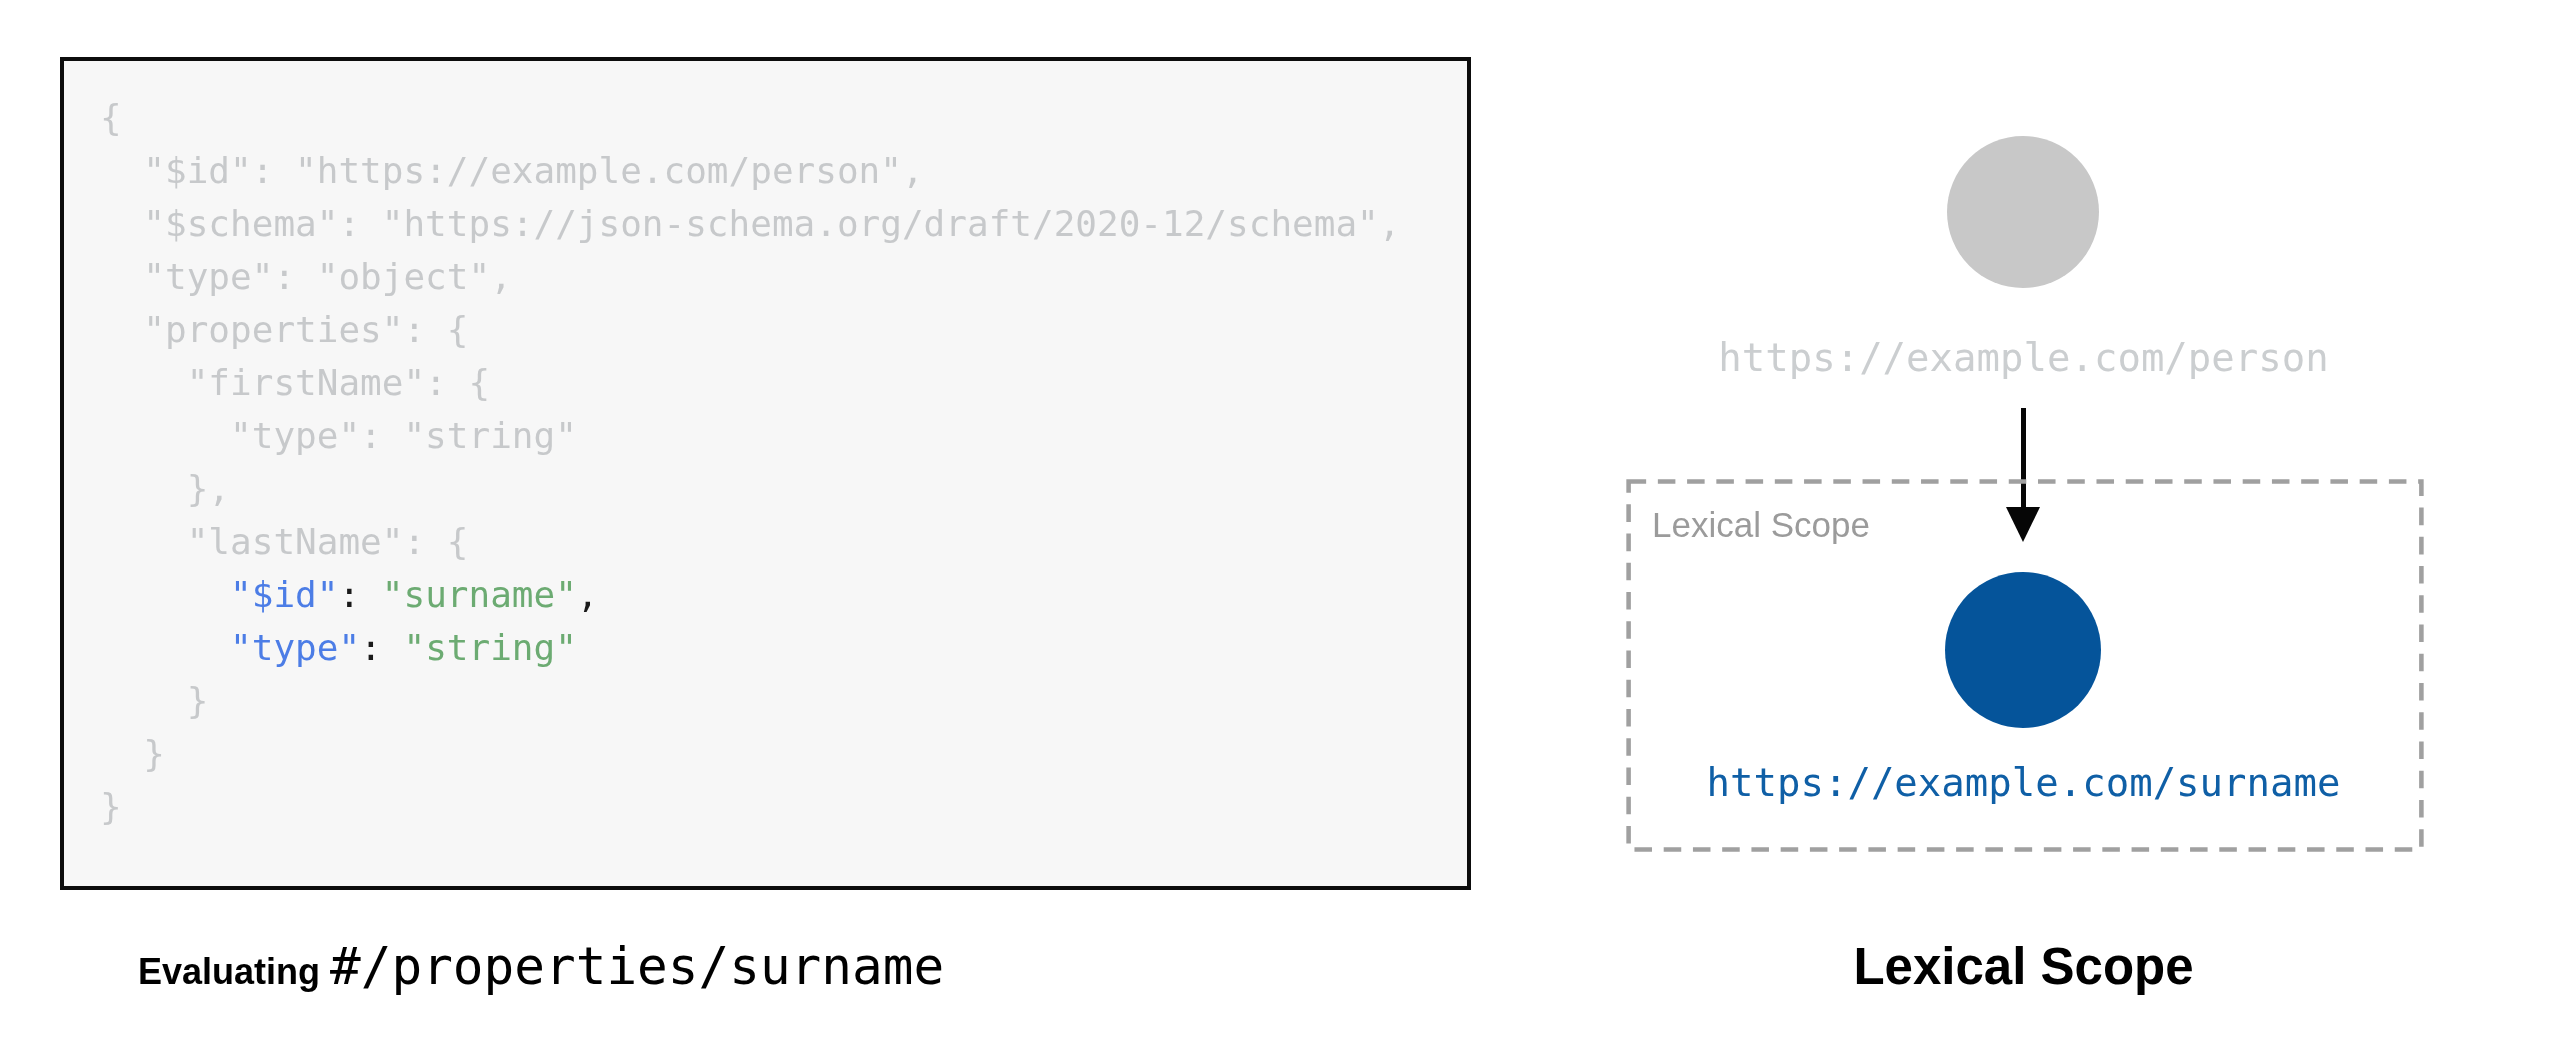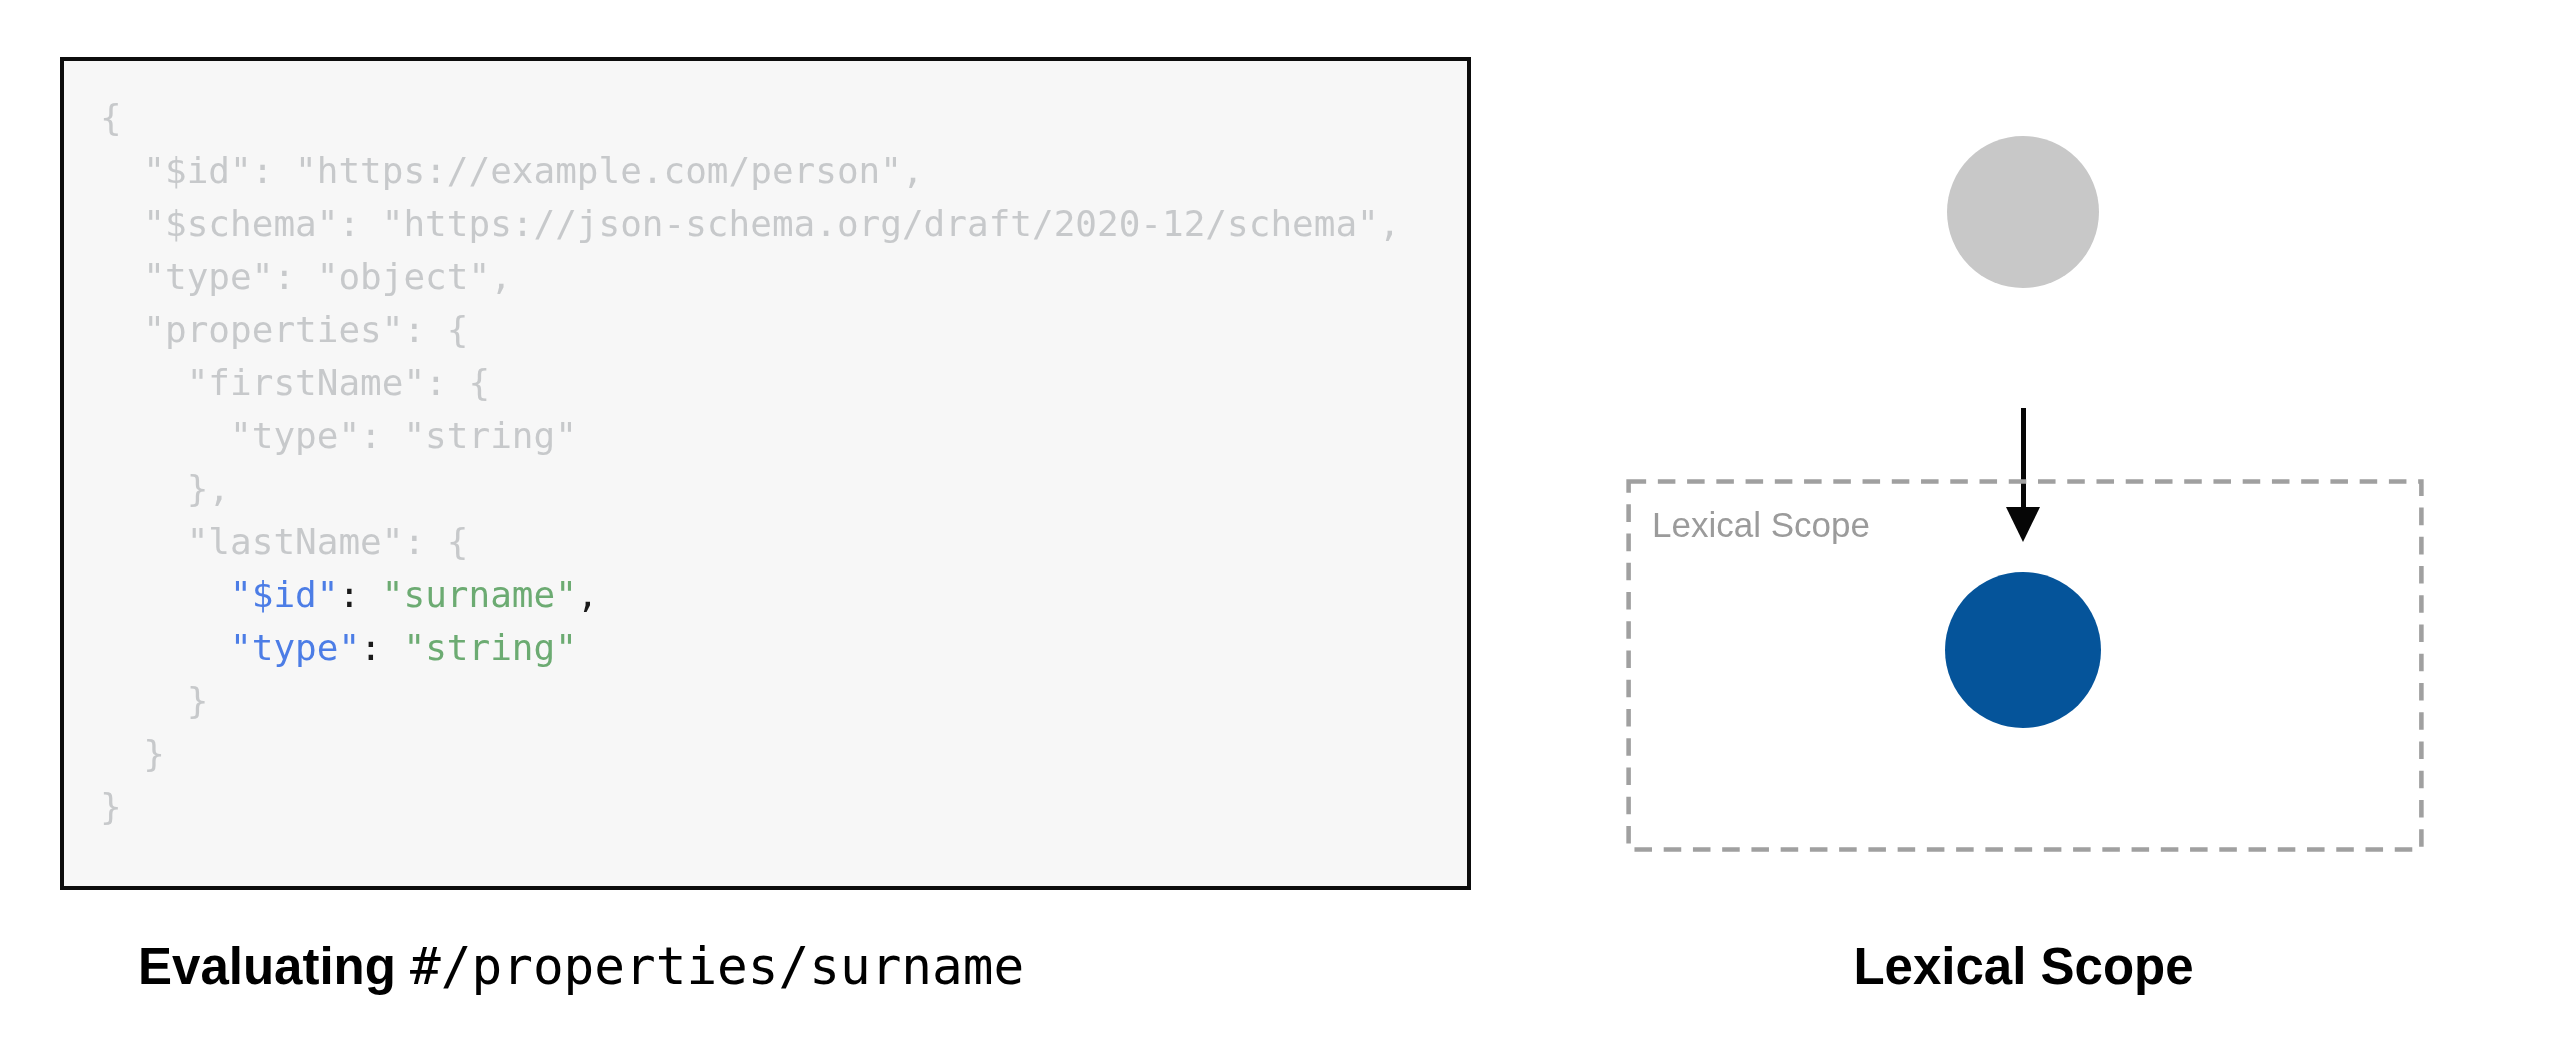--- a/index.html
+++ b/index.html
@@ -13,21 +13,21 @@
             font-family:"DejaVu Sans Mono","Liberation Mono",monospace;
             font-size:36px;line-height:53px;}
   .code-line{white-space:pre;}
   .seg-dim{color:#c7c9cb;}
   .seg-key{color:#4c7de6;}
   .seg-str{color:#6cab72;}
   .seg-plain{color:#1a1a1a;}
 
   
   .caption-left{position:absolute;left:138px;top:941px;line-height:52px;white-space:nowrap;color:#000;}
-  .caption-left .cap-bold{font-weight:bold;font-size:51px;}
+  .caption-left .cap-bold{font-weight:bold;font-size:36px;}
   .caption-left .cap-mono{font-family:"DejaVu Sans Mono","Liberation Mono",monospace;font-size:51px;}
   .caption-right{position:absolute;left:1634px;top:941px;width:779px;text-align:center;
                  font-weight:bold;font-size:51px;line-height:52px;color:#000;}
 
   
   .person-circle{position:absolute;left:1947px;top:136px;width:152px;height:152px;border-radius:50%;
                  background:#c8c8c8;}
   .person-label{position:absolute;left:1569px;top:336px;width:909px;text-align:center;
                 font-family:"DejaVu Sans Mono","Liberation Mono",monospace;
                 font-size:39px;line-height:43px;color:#cbced0;white-space:nowrap;}
@@ -49,27 +49,29 @@
 
 <div id="canvas">
 
   <div class="code-box">
     <pre class="code-pre"><div class="code-line"><span class="seg-dim">{</span></div><div class="code-line"><span class="seg-dim">  "$id": "https://example.com/person",</span></div><div class="code-line"><span class="seg-dim">  "$schema": "https://json-schema.org/draft/2020-12/schema",</span></div><div class="code-line"><span class="seg-dim">  "type": "object",</span></div><div class="code-line"><span class="seg-dim">  "properties": {</span></div><div class="code-line"><span class="seg-dim">    "firstName": {</span></div><div class="code-line"><span class="seg-dim">      "type": "string"</span></div><div class="code-line"><span class="seg-dim">    },</span></div><div class="code-line"><span class="seg-dim">    "lastName": {</span></div><div class="code-line"><span class="seg-dim">      </span><span class="seg-key">"$id"</span><span class="seg-plain">: </span><span class="seg-str">"surname"</span><span class="seg-plain">,</span></div><div class="code-line"><span class="seg-dim">      </span><span class="seg-key">"type"</span><span class="seg-plain">: </span><span class="seg-str">"string"</span></div><div class="code-line"><span class="seg-dim">    }</span></div><div class="code-line"><span class="seg-dim">  }</span></div><div class="code-line"><span class="seg-dim">}</span></div></pre>
   </div>
 
   <div class="caption-left"><span class="cap-bold">Evaluating </span><span class="cap-mono">#/properties/surname</span></div>
 
   <div class="person-circle"></div>
+  <div class="person-label">https://example.com/person</div>
 
   <div class="arrow-shaft"></div>
   <div class="arrow-head"></div>
 
   <svg class="scope-svg" width="798" height="373" viewBox="0 0 1228 574">
     <rect x="4" y="4" width="1220" height="566" fill="none" stroke="#a0a0a0" stroke-width="7" stroke-dasharray="27 18"></rect>
   </svg>
   <div class="scope-label">Lexical Scope</div>
 
   <div class="surname-circle"></div>
+  <div class="surname-label">https://example.com/surname</div>
 
   <div class="caption-right">Lexical Scope</div>
 
 </div>
 
 
 </body></html>

